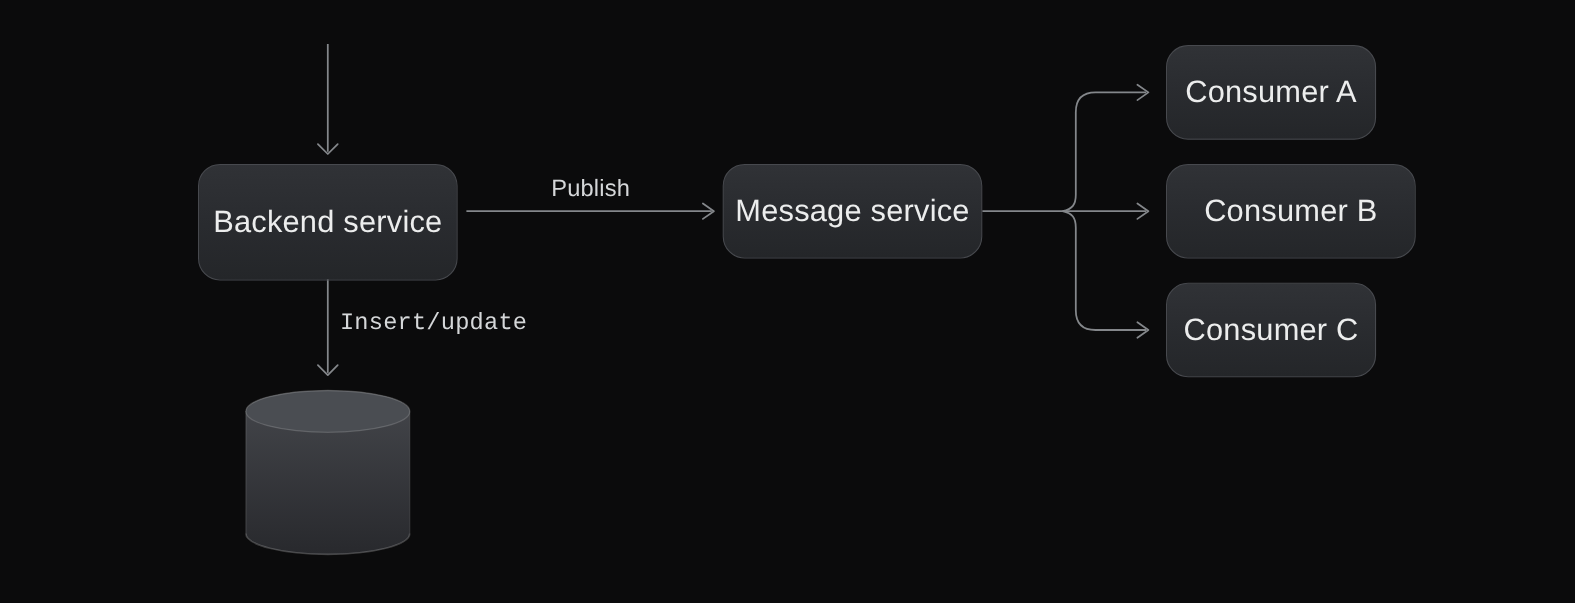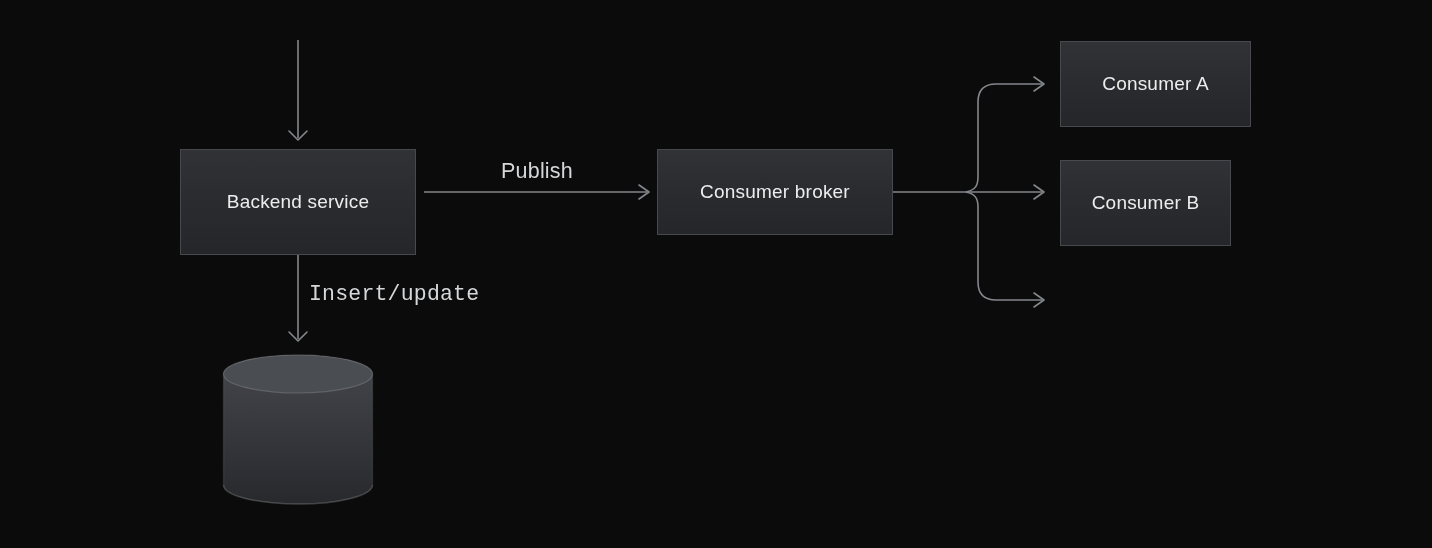--- a/index.html
+++ b/index.html
@@ -20,31 +20,31 @@
     left: 0; top: 0;
     width: 1432px; height: 548px;
   }
   .node {
     position: absolute;
     display: flex;
     align-items: center;
     justify-content: center;
     background: linear-gradient(180deg, #303236 0%, #2a2c30 45%, #242629 100%);
     border: 1px solid #47494e;
-    border-radius: 0;
+    border-radius: 20px;
     color: #eceded;
-    font-size: 19px;
+    font-size: 28px;
     letter-spacing: 0.2px;
     box-sizing: border-box;
     white-space: nowrap;
   }
   .node-backend  { left: 180px;  top: 149px; width: 236px; height: 106px; }
   .node-broker   { left: 657px;  top: 149px; width: 236px; height: 86px; }
   .node-consumer-a { left: 1060px; top: 41px;  width: 191px; height: 86px; }
-  .node-consumer-b { left: 1060px; top: 160px; width: 171px; height: 86px; justify-content: center; }
+  .node-consumer-b { left: 1060px; top: 149px; width: 227px; height: 86px; justify-content: center; }
   .node-consumer-c { left: 1060px; top: 257px; width: 191px; height: 86px; }
   .edge-label {
     position: absolute;
     color: #d5d7d9;
     font-size: 21.5px;
     line-height: 26px;
     letter-spacing: 0.2px;
     white-space: nowrap;
   }
   .label-publish {
@@ -101,29 +101,32 @@
       <path d="M 223.5 485 A 74.5 19 0 0 0 372.5 485" stroke="rgba(255,255,255,0.12)" stroke-width="1.5"></path>
       <ellipse cx="298" cy="374" rx="74.5" ry="19" fill="#4a4d52" stroke="rgba(255,255,255,0.16)" stroke-width="1.2"></ellipse>
     </g>
   </svg>
 
   <div class="node node-backend">
     <span>Backend service</span>
   </div>
 
   <div class="node node-broker">
-    <span>Consumer broker</span>
+    <span>Message service</span>
   </div>
 
   <div class="node node-consumer-a">
     <span>Consumer A</span>
   </div>
 
   <div class="node node-consumer-b">
     <span>Consumer B</span>
   </div>
 
+  <div class="node node-consumer-c">
+    <span>Consumer C</span>
+  </div>
 
   <div class="edge-label label-publish">Publish</div>
 
   <div class="edge-label label-insert">Insert/update</div>
 
 </div>
 
 </body></html>

